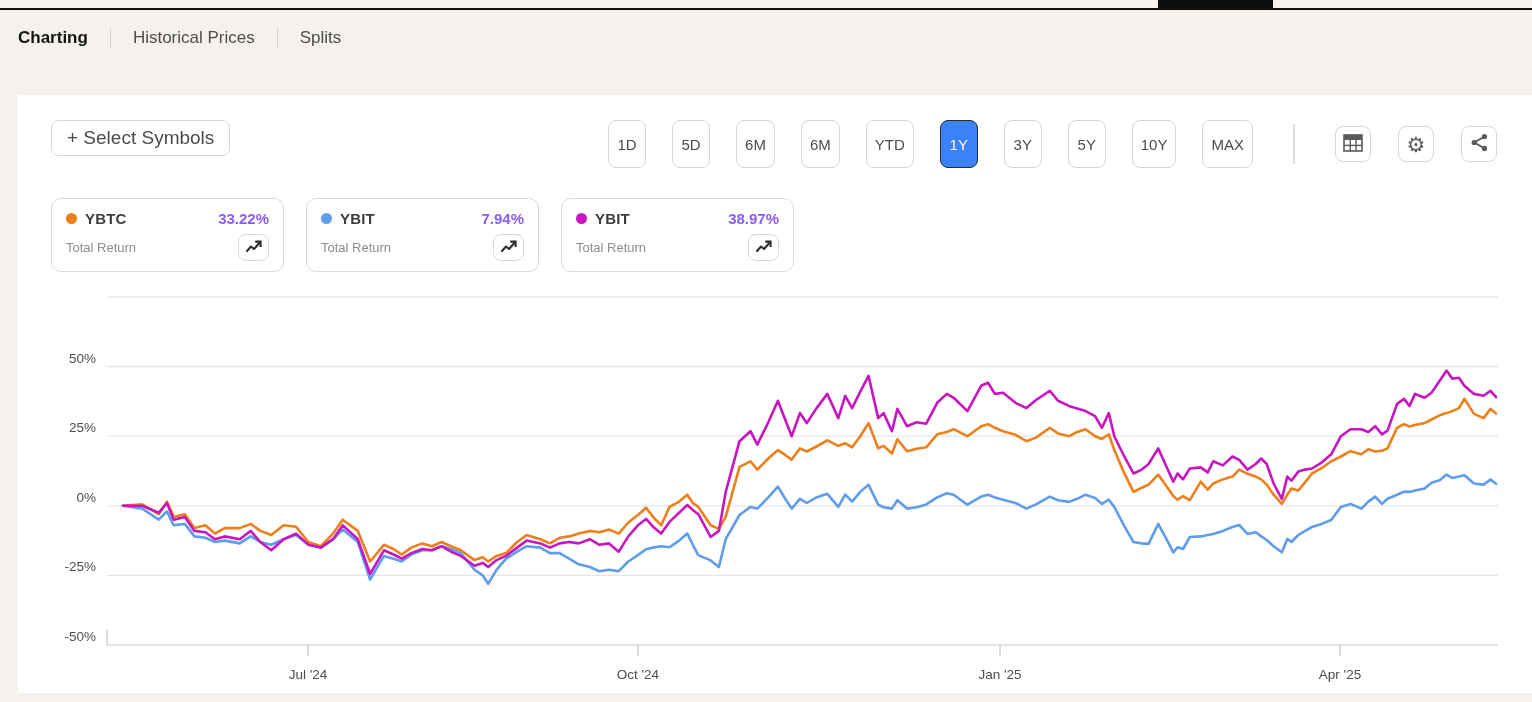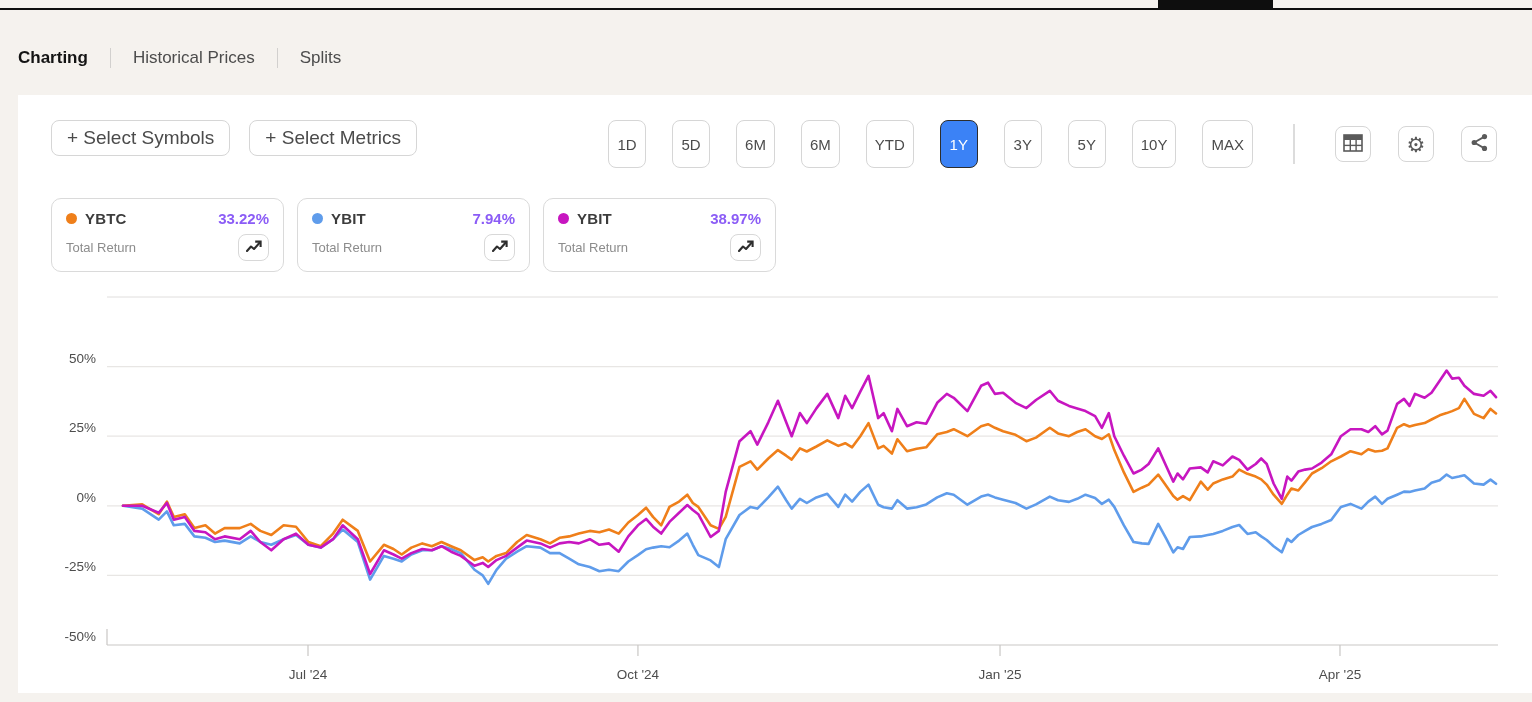--- a/index.html
+++ b/index.html
@@ -6,21 +6,21 @@
   html,body { margin:0; padding:0; }
   body {
     width:1532px; height:702px; position:relative; overflow:hidden;
     background:#f5f2ee;
     font-family:"Liberation Sans", sans-serif;
     -webkit-font-smoothing:antialiased;
   }
   .scroll-thumb { position:absolute; top:0; left:1158px; width:115px; height:8px; background:#0e0e0e; }
   .top-line { position:absolute; top:8px; left:0; right:0; height:2px; background:#0e0e0e; }
 
-  .tabs { position:absolute; top:48px; left:18px; display:flex; align-items:center; gap:22px; font-size:17px; }
+  .tabs { position:absolute; top:28px; left:18px; display:flex; align-items:center; gap:22px; font-size:17px; }
   .tab { color:#4c4c4c; cursor:pointer; white-space:nowrap; }
   .tab.active { color:#141414; font-weight:bold; }
   .tab-sep { width:1px; height:20px; background:#d2d0ce; }
 
   .panel { position:absolute; top:95px; left:18px; right:0; bottom:9px; background:#ffffff; }
   .inner { padding:25px 35px 0 33px; }
 
   .toolbar { display:flex; justify-content:space-between; align-items:flex-start; }
   .select-group { display:flex; gap:19px; }
   .pill-btn {
@@ -35,21 +35,21 @@
     font-size:15px; color:#4b4b4b; cursor:pointer;
   }
   .range-btn.active { background:#3b82f6; border-color:#2d2d2d; color:#fff; }
   .tool-sep { width:2px; height:40px; background:#dcdcdc; margin:0 14px 0 14px; }
   .icon-group { display:flex; gap:27px; }
   .icon-btn {
     width:36px; height:36px; display:flex; align-items:center; justify-content:center;
     background:#fff; border:1px solid #d6d6d6; border-radius:8px; cursor:pointer; color:#5a5a5a;
   }
 
-  .legend-row { display:flex; gap:13px; margin-top:30px; }
+  .legend-row { display:flex; gap:22px; margin-top:30px; }
   .sym-card {
     width:233px; height:74px; border:1px solid #dadada; border-radius:10px;
     padding:11px 14px 8px 14px; background:#fff;
   }
   .sym-top { display:flex; align-items:center; }
   .sym-dot { width:11px; height:11px; border-radius:50%; margin-right:8px; flex:none; }
   .sym-ticker { font-size:15px; font-weight:bold; color:#3c3c3c; letter-spacing:.2px; }
   .sym-pct { margin-left:auto; font-size:15px; font-weight:bold; color:#8b5cf6; }
   .sym-bottom { display:flex; align-items:center; margin-top:7px; }
   .sym-metric { font-size:13px; color:#8c8c8c;text-align:center; }
@@ -73,21 +73,20 @@
     <span class="tab">Historical Prices</span>
     <div class="tab-sep"></div>
     <span class="tab">Splits</span>
   </div>
 
 <div class="panel">
   <div class="inner">
     <div class="toolbar">
       <div class="select-group">
         <button class="pill-btn">+ Select Symbols</button>
-        <button class="pill-btn">+ Select Metrics</button>
       </div>
       <div class="range-group">
         <div class="range-group" id="range-buttons">
             <button class="range-btn">1D</button>
             <button class="range-btn">5D</button>
             <button class="range-btn">6M</button>
             <button class="range-btn">6M</button>
             <button class="range-btn">YTD</button>
             <button class="range-btn active">1Y</button>
             <button class="range-btn">3Y</button>

